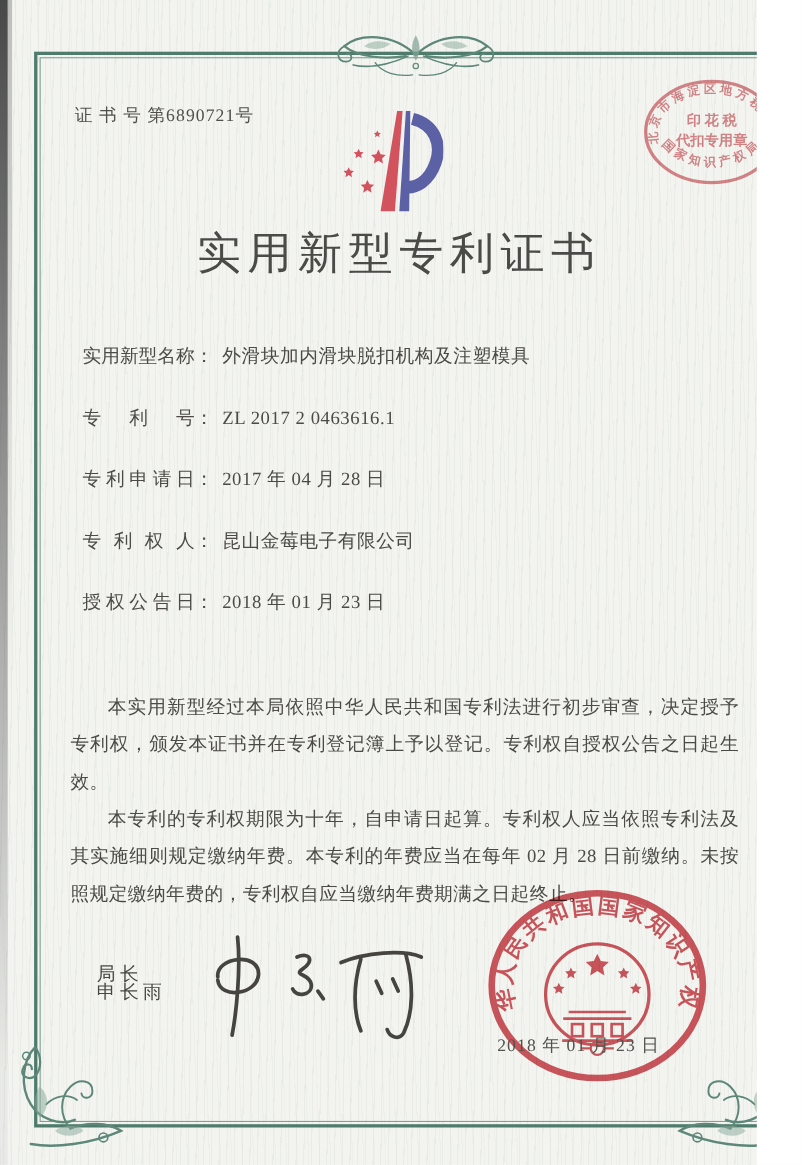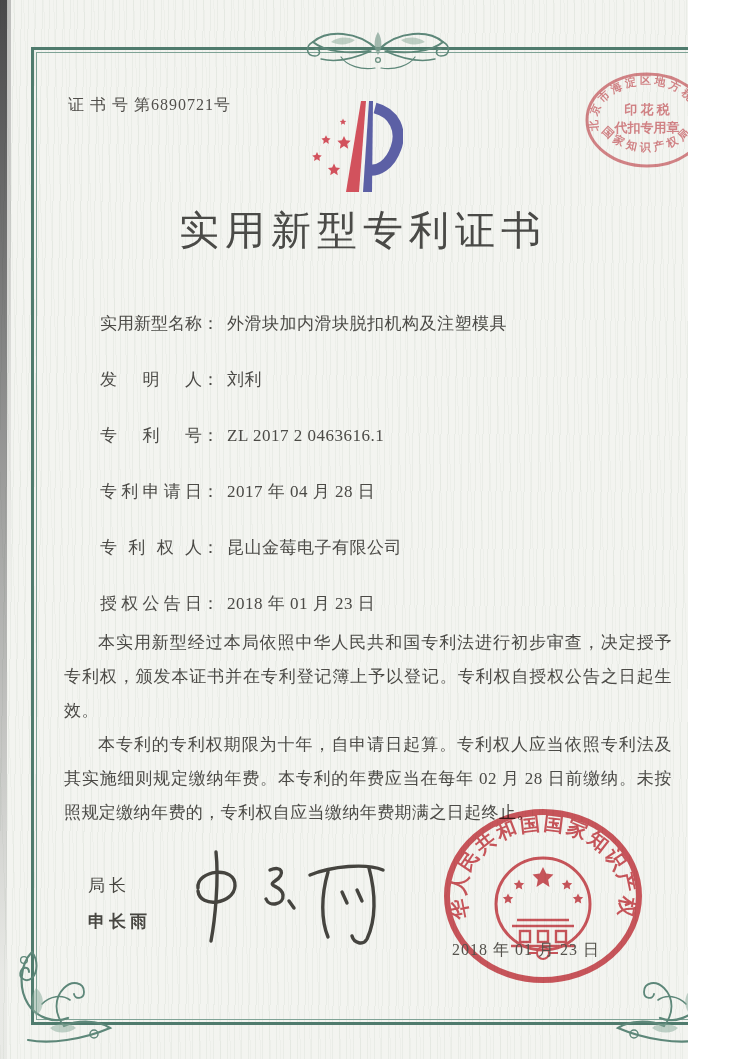--- a/index.html
+++ b/index.html
@@ -28,30 +28,30 @@
   .ornament-corner{position:absolute;width:112px;height:102px;}
   .ornament-corner.bl{left:2px;top:944px;}
   .ornament-corner.br{left:614px;top:944px;transform:scaleX(-1);}
   .cert-no{position:absolute;left:68px;top:95px;font-size:16px;color:#514f4b;letter-spacing:1px;}
   .logo{position:absolute;left:303px;top:98px;width:100px;height:100px;}
   .tax-stamp{position:absolute;left:575px;top:56px;width:146px;height:132px;
     mix-blend-mode:multiply;opacity:.9;}
   .cert-title{position:absolute;left:31px;top:203px;width:664px;margin:0;
     text-align:center;font-size:40px;font-weight:400;color:#4a4a47;letter-spacing:6px;}
   .fields{position:absolute;left:75px;top:312px;width:580px;}
-  .field-row{height:22px;margin-bottom:34px;font-size:17px;white-space:nowrap;margin-left:25px;}
+  .field-row{height:22px;margin-bottom:34px;font-size:17px;white-space:nowrap;}
   .field-label{display:inline-block;width:102px;text-align:justify;text-align-last:justify;
     color:#4c4b47;vertical-align:top;}
   .field-colon{display:inline-block;color:#4c4b47;}
   .field-value{display:inline-block;margin-left:8px;color:#4b4a46;letter-spacing:.5px;}
   .body-text{position:absolute;left:64px;top:626px;width:608px;font-size:17px;
     line-height:34px;text-align:justify;color:#4b4a46;}
   .body-text p{margin:0;text-indent:2em;letter-spacing:.4px;}
   .signer-title{position:absolute;left:88px;top:874px;font-size:17px;letter-spacing:4px;color:#474641;}
-  .signer-name{position:absolute;left:88px;top:910px;font-size:17px;letter-spacing:4px;color:#474641;font-weight:bold;}
+  .signer-name{position:absolute;left:88px;top:890px;font-size:17px;letter-spacing:4px;color:#474641;}
   .signature{position:absolute;left:170px;top:840px;width:235px;height:118px;}
   .official-seal{position:absolute;left:440px;top:806px;width:206px;height:184px;
     mix-blend-mode:multiply;opacity:.92;}
   .seal-date{position:absolute;left:452px;top:940px;font-size:16px;color:#54524c;
     letter-spacing:1px;z-index:5;}
   .page-footer{position:absolute;left:31px;top:990px;width:664px;text-align:center;
     font-size:14px;color:#56554f;letter-spacing:1px;}
   .green-draw{stroke:#5d8779;fill:none;stroke-linecap:round;}
 </style>
 </head>
@@ -132,23 +132,20 @@
     <text x="72" y="76" text-anchor="middle" font-size="13" font-weight="700" fill="#d97b81">代扣专用章</text>
   </svg>
 
   <h1 class="cert-title">实用新型专利证书</h1>
 
   <div class="fields">
     <div class="field-row">
       <span class="field-label">实用新型名称</span><span class="field-colon">：</span><span class="field-value">外滑块加内滑块脱扣机构及注塑模具</span>
     </div>
     <div class="field-row">
-      <span class="field-label">发明人</span><span class="field-colon">：</span><span class="field-value">刘利</span>
-    </div>
-    <div class="field-row">
       <span class="field-label">专利号</span><span class="field-colon">：</span><span class="field-value">ZL 2017 2 0463616.1</span>
     </div>
     <div class="field-row">
       <span class="field-label">专利申请日</span><span class="field-colon">：</span><span class="field-value">2017 年 04 月 28 日</span>
     </div>
     <div class="field-row">
       <span class="field-label">专利权人</span><span class="field-colon">：</span><span class="field-value">昆山金莓电子有限公司</span>
     </div>
     <div class="field-row">
       <span class="field-label">授权公告日</span><span class="field-colon">：</span><span class="field-value">2018 年 01 月 23 日</span>

